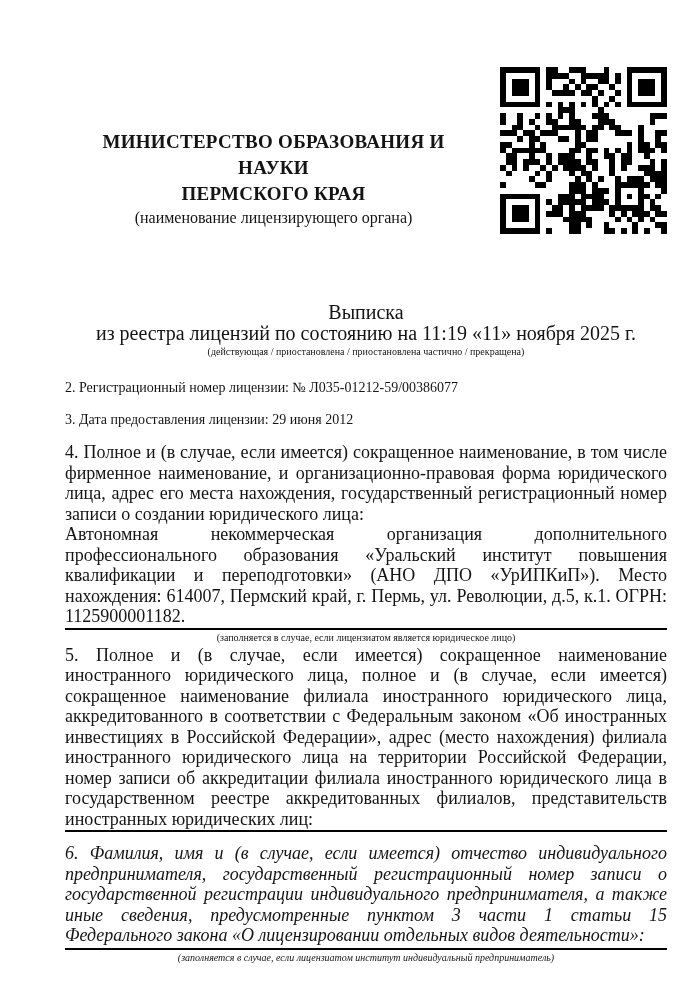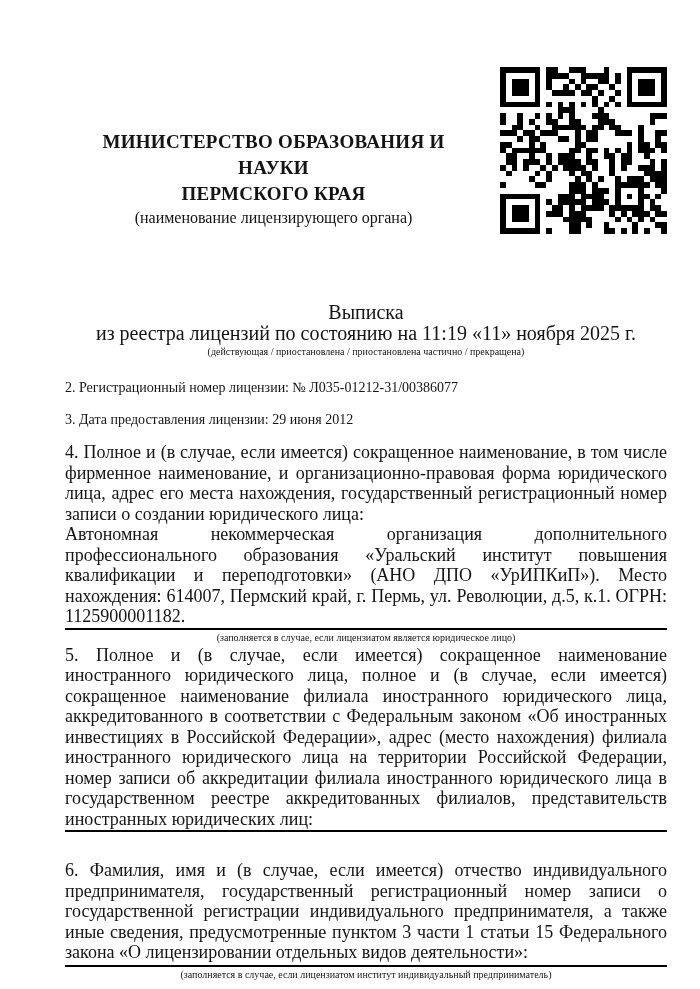--- a/index.html
+++ b/index.html
@@ -30,21 +30,21 @@
   .rule { height: 2px; background: #000; }
 
   .item-status { margin-top: 30px; line-height: 16px; }
   .status-caption { margin-top: 1px; }
   .item-regnum { margin-top: 19px; }
   .item-grantdate { margin-top: 11px; }
   .block-legal { margin-top: 12px; }
   .rule-after-para { margin-top: 1px; }
   .caption-after-rule { margin-top: 1px; }
   .block-foreign { margin-top: 1px; }
-  .block-entrepreneur { margin-top: 28px; }
+  .block-entrepreneur { margin-top: 11px; font-style: italic; }
   .rule-entrepreneur { margin-top: 2px; }
   .item-inn { margin-top: 21px; }
   .page-number { margin-top: 13px; text-align: center; font-size: 13px; line-height: 17px; }
 </style>
 </head>
 <body>
 
 <div class="page">
 
   <div class="header-row">
@@ -470,21 +470,21 @@
     </div>
   </div>
 
   <div class="title-block">
     <div>Выписка</div>
     <div>из реестра лицензий по состоянию на 11:19 «11» ноября 2025 г.</div>
   </div>
 
   <div class="caption status-caption">(действующая / приостановлена / приостановлена частично / прекращена)</div>
 
-  <div class="item item-regnum">2. Регистрационный номер лицензии: № Л035-01212-31/00386077</div>
+  <div class="item item-regnum">2. Регистрационный номер лицензии: № Л035-01212-59/00386077</div>
 
   <div class="item item-grantdate">3. Дата предоставления лицензии: 29 июня 2012</div>
 
   <div class="block-legal">
     <div class="para">4. Полное и (в случае, если имеется) сокращенное наименование, в том числе фирменное наименование, и организационно-правовая форма юридического лица, адрес его места нахождения, государственный регистрационный номер записи о создании юридического лица:</div>
     <div class="para">Автономная некоммерческая организация дополнительного профессионального образования «Уральский институт повышения квалификации и переподготовки» (АНО ДПО «УрИПКиП»). Место нахождения: 614007, Пермский край, г. Пермь, ул. Революции, д.5, к.1. ОГРН: 1125900001182.</div>
     <div class="rule rule-after-para"></div>
     <div class="caption caption-after-rule">(заполняется в случае, если лицензиатом является юридическое лицо)</div>
   </div>
 

